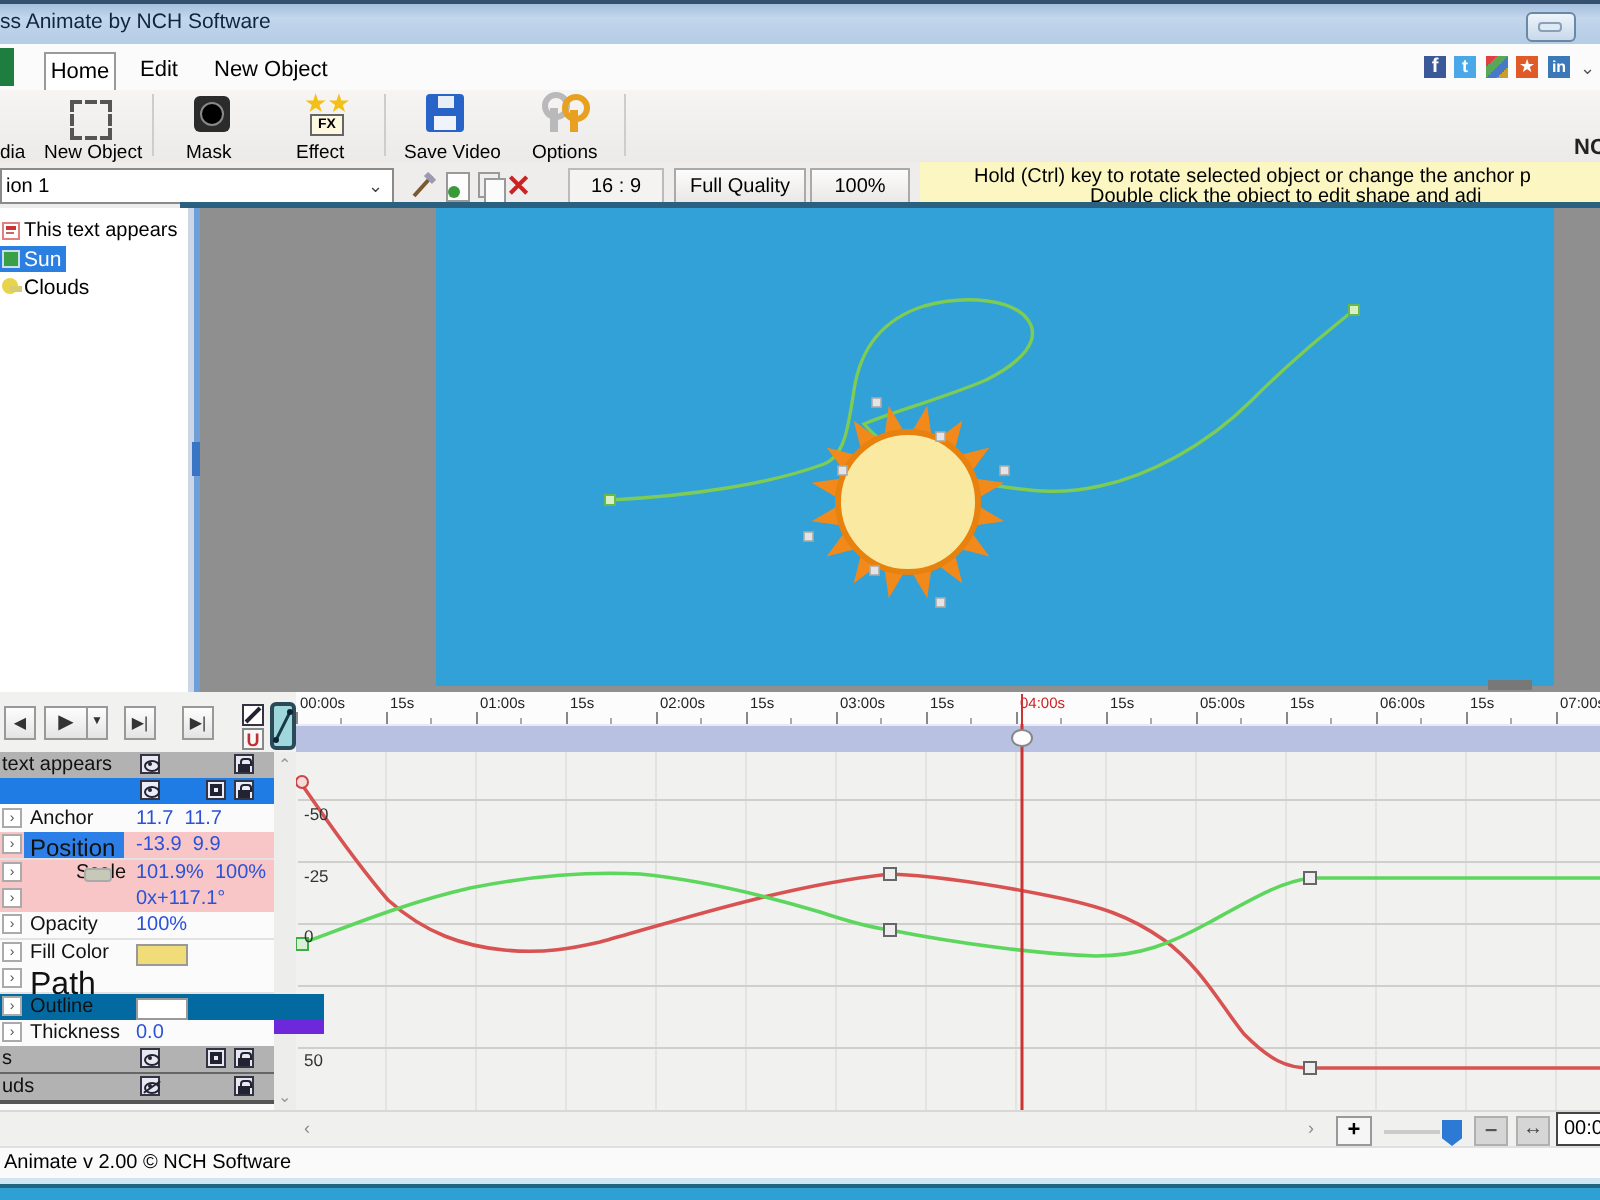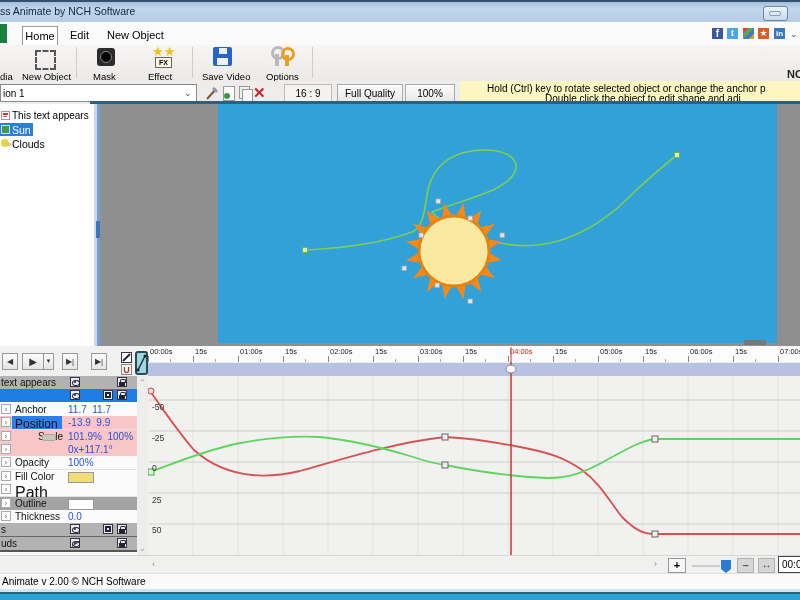--- a/index.html
+++ b/index.html
@@ -316,21 +316,21 @@
     </div>
     <div class="abs" style="left:0;top:94px;width:137px;height:13px;background:#fbfbfb;border-bottom:1px solid #e2e2e2;">
       <div class="abs" style="left:1px;top:1px;width:10px;height:10px;background:#fff;border:1px solid #aaa;box-sizing:border-box;font-size:7px;line-height:9px;text-align:center;color:#555;">›</div>
       <div class="abs" style="left:15px;top:1px;font-size:10px;color:#111;">Fill Color</div>
       <div class="abs" style="left:68px;top:2px;width:24px;height:9px;background:#f0dc78;border:1px solid #999;"></div>
     </div>
     <div class="abs" style="left:0;top:107px;width:137px;height:13px;background:#fbfbfb;border-bottom:1px solid #e2e2e2;">
       <div class="abs" style="left:1px;top:1px;width:10px;height:10px;background:#fff;border:1px solid #aaa;box-sizing:border-box;font-size:7px;line-height:9px;text-align:center;color:#555;">›</div>
       <div class="abs" style="left:15px;top:1px;font-size:16px;color:#111;">Path</div>
     </div>
-    <div class="abs" style="left:0;top:121px;width:137px;height:13px;background:#a3a3a3;border-bottom:7px solid #6d28d9;">
+    <div class="abs" style="left:0;top:121px;width:137px;height:13px;background:#0369a1;border-bottom:7px solid #6d28d9;padding-left:25px;">
       <div class="abs" style="left:1px;top:1px;width:10px;height:10px;background:#fff;border:1px solid #aaa;box-sizing:border-box;font-size:7px;line-height:9px;text-align:center;color:#555;">›</div>
       <div class="abs" style="left:15px;top:1px;font-size:10px;color:#111;">Outline</div>
       <div class="abs" style="left:68px;top:2px;width:24px;height:9px;background:#ffffff;border:1px solid #999;"></div>
     </div>
     <div class="abs" style="left:0;top:134px;width:137px;height:13px;background:#fbfbfb;border-bottom:1px solid #e2e2e2;">
       <div class="abs" style="left:1px;top:1px;width:10px;height:10px;background:#fff;border:1px solid #aaa;box-sizing:border-box;font-size:7px;line-height:9px;text-align:center;color:#555;">›</div>
       <div class="abs" style="left:15px;top:1px;font-size:10px;color:#111;">Thickness</div>
       <div class="abs" style="left:68px;top:1px;font-size:10px;color:#2a52d8;white-space:pre;">0.0</div>
     </div>
     <div class="abs" style="left:0;top:147px;width:137px;height:13px;background:#b2b2b2;border-bottom:1px solid #666;">

